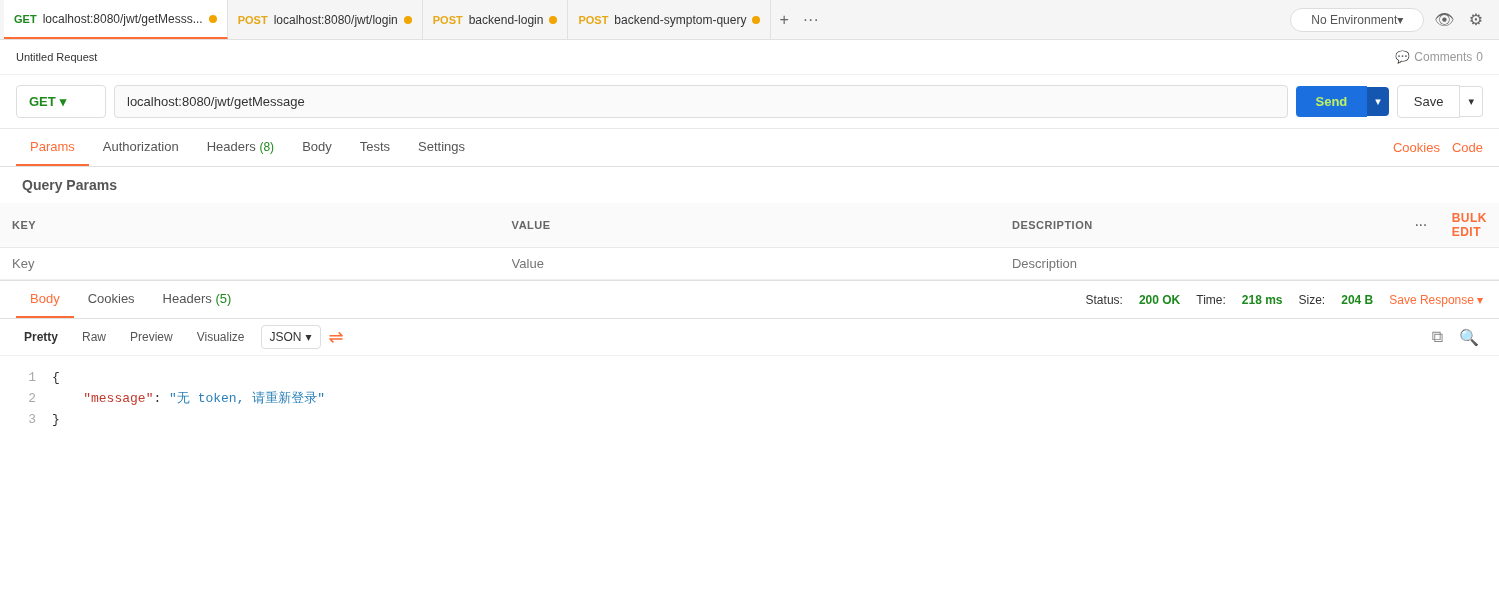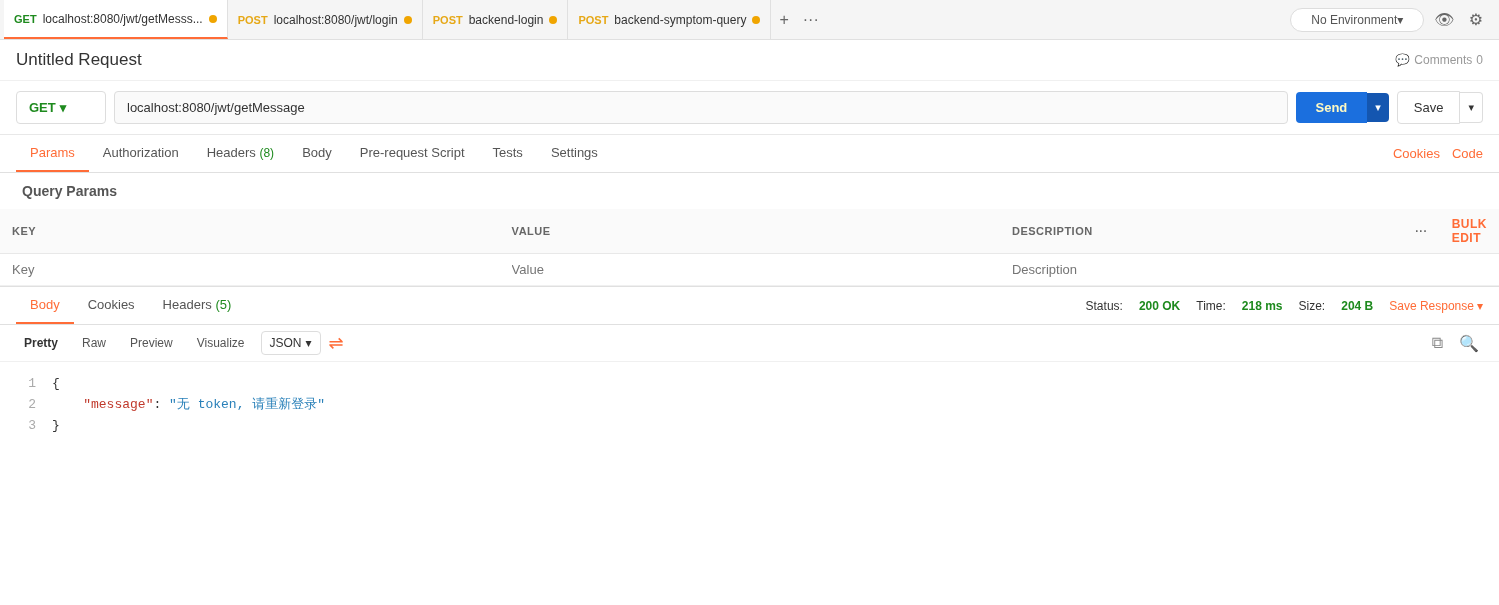--- a/index.html
+++ b/index.html
@@ -86,21 +86,21 @@
 
     
     .request-title-bar {
       display: flex;
       align-items: center;
       justify-content: space-between;
       padding: 10px 16px;
       border-bottom: 1px solid #f0f0f0;
     }
     .request-title {
-      font-size: 17px;
+      font-size: 11px;
       font-weight: 500;
       color: #333;
     }
     .comments-btn {
       display: flex;
       align-items: center;
       gap: 4px;
       font-size: 12px;
       color: #999;
       cursor: pointer;
@@ -139,21 +139,21 @@
       color: #333;
       outline: none;
       background: #fafafa;
     }
     .send-btn {
       display: flex;
       align-items: center;
     }
     .send-main {
       background: #1b6fde;
-      color: #fef9c3;
+      color: #bef264;
       border: none;
       padding: 8px 20px;
       font-size: 13px;
       font-weight: 600;
       cursor: pointer;
       border-radius: 4px 0 0 4px;
     }
     .send-dropdown {
       background: #1456b0;
       color: #fff;
@@ -447,23 +447,20 @@
   </div>
   <div class="req-tab">
     <span>Authorization</span>
   </div>
   <div class="req-tab">
     <span>Headers</span>
     <span class="badge"> (8)</span>
   </div>
   <div class="req-tab">
     <span>Body</span>
-  </div>
-  <div class="req-tab">
-    <span>Pre-request Script</span>
   </div>
   <div class="req-tab">
     <span>Tests</span>
   </div>
   <div class="req-tab">
     <span>Settings</span>
   </div>
   <div class="req-tab-right">
     <a>Cookies</a>
     <a>Code</a>

